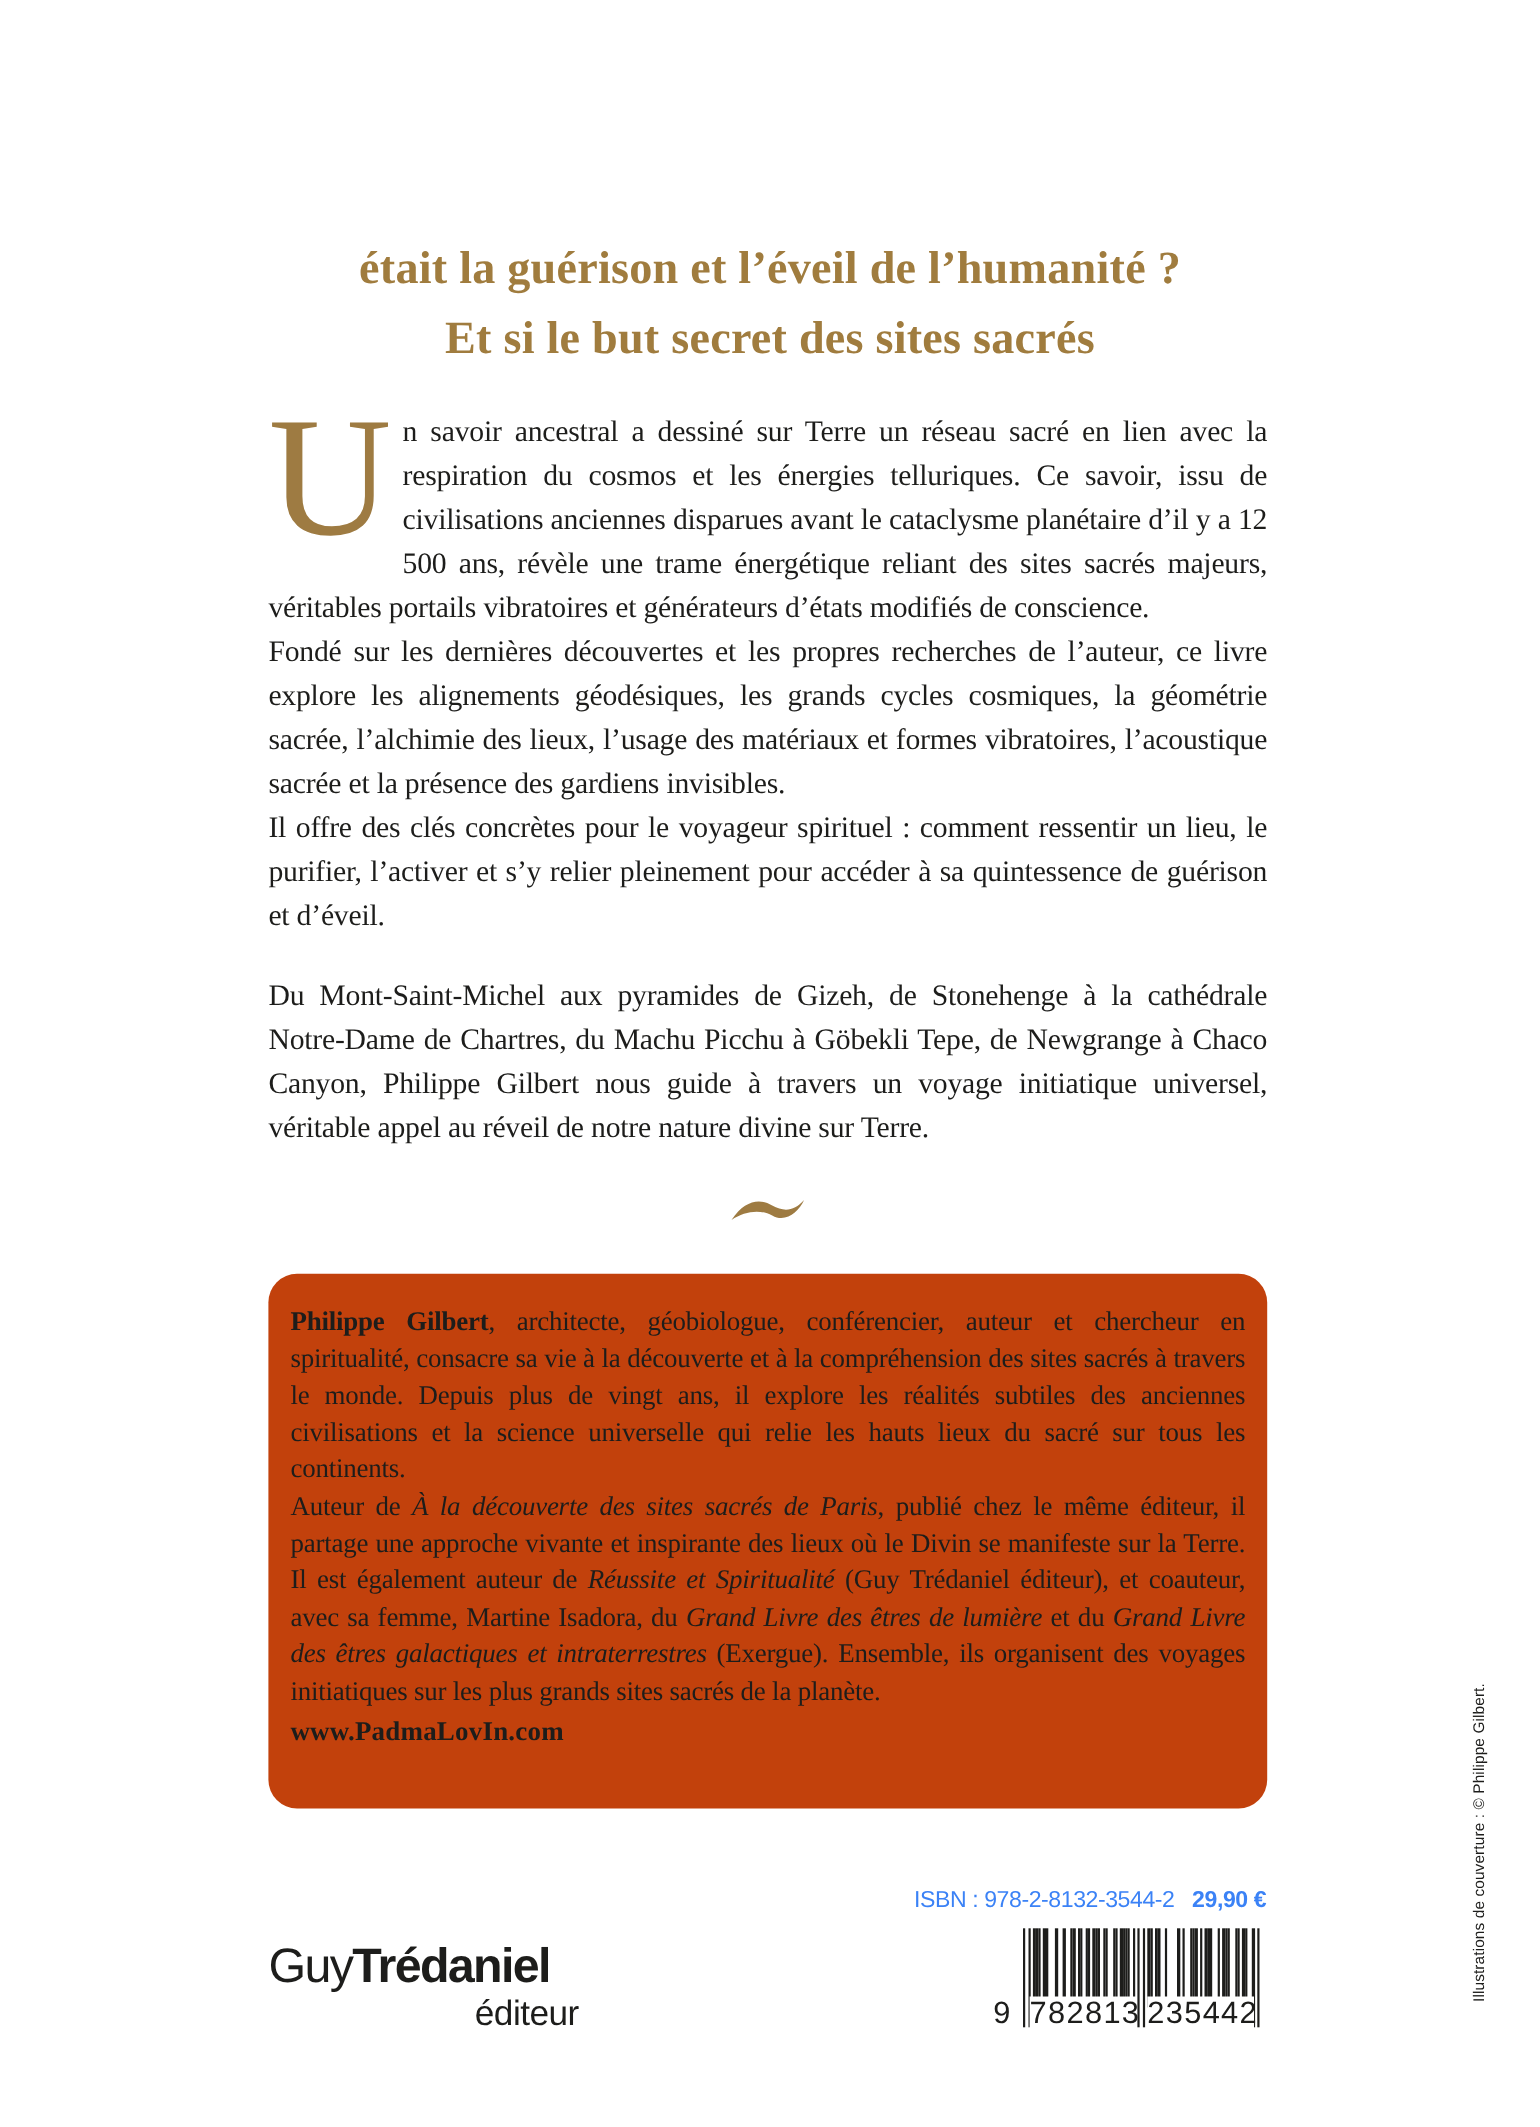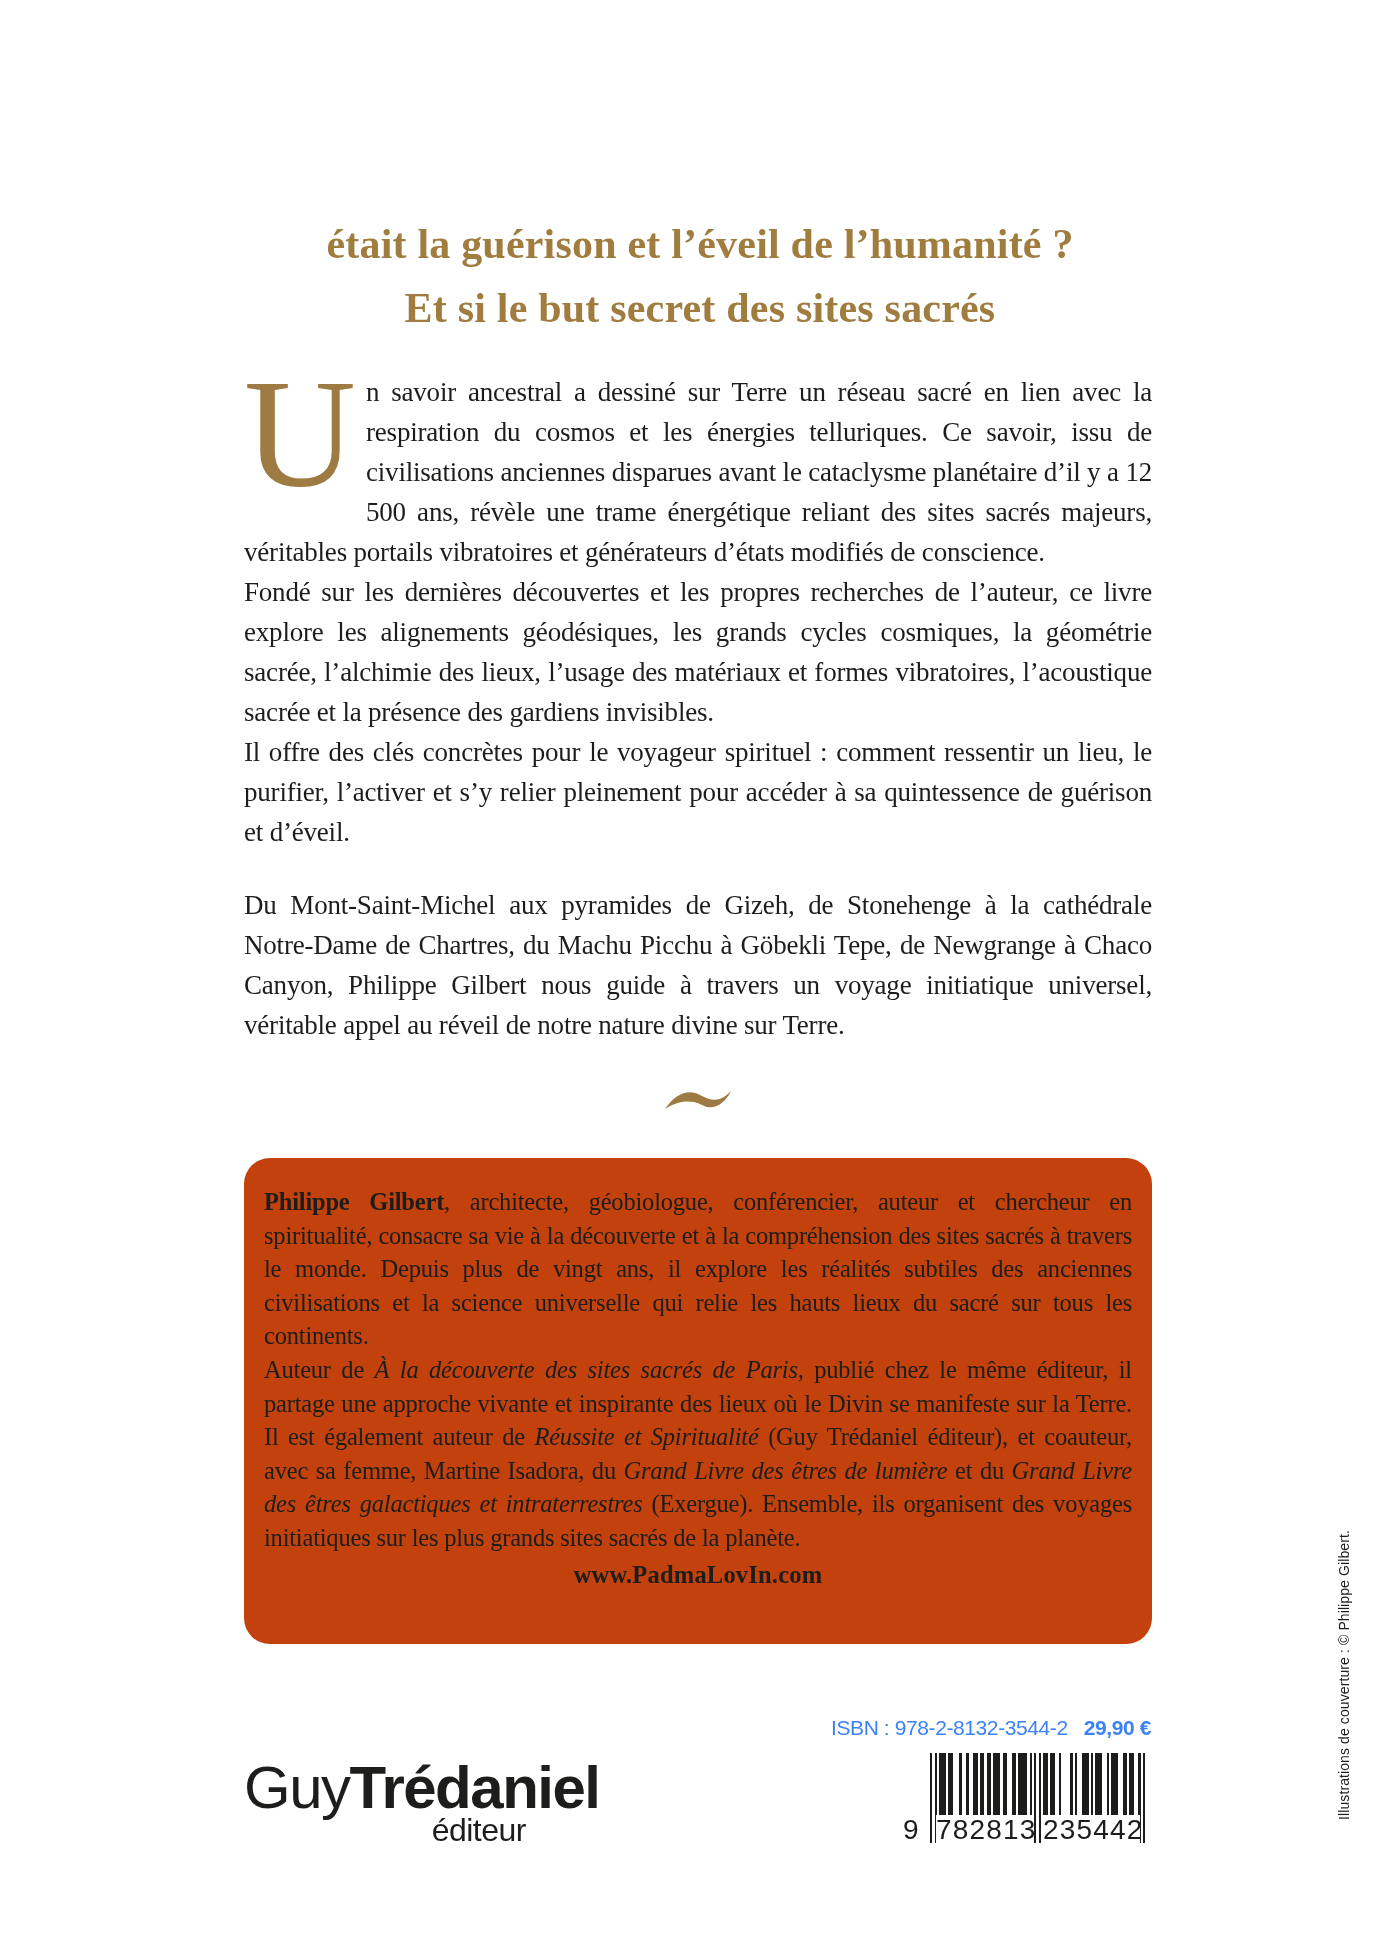--- a/index.html
+++ b/index.html
@@ -52,21 +52,21 @@
     border-radius:26px;
     padding:27px 20px 22px 20px;
     font-size:24.5px;line-height:33.6px;
     text-align:justify;
     letter-spacing:-0.2px;
   }
   .bio-box p{margin:0;}
   .bio-box .b{font-weight:bold;}
   .bio-box .i{font-style:italic;}
   .website{
-    text-align:center;
+    text-align:left;
     font-weight:bold;
     margin-top:3px !important;
     letter-spacing:0.2px;
   }
   
   .sans{font-family:"Liberation Sans","DejaVu Sans",sans-serif;}
   .isbn-line{
     position:absolute;top:1716px;left:831px;
     font-size:21px;letter-spacing:-0.4px;
     white-space:nowrap;
@@ -95,21 +95,21 @@
     position:absolute;left:-27px;top:62px;height:30px;
     font-size:28px;line-height:30px;
     font-family:"Liberation Sans","DejaVu Sans",sans-serif;
   }
   
   .publisher{
     position:absolute;top:1765px;left:244px;width:282px;
     color:#1d1d1b;
   }
   .publisher .line1{
-    font-size:60px;line-height:46px;letter-spacing:-1.5px;
+    font-size:44px;line-height:46px;letter-spacing:-1.5px;
     white-space:nowrap;
   }
   .publisher .last{font-weight:bold;}
   .publisher .sub{
     display:block;text-align:right;
     font-size:32px;line-height:36px;letter-spacing:-0.5px;
     margin-top:1px;
   }
   
   .credit-vertical{

